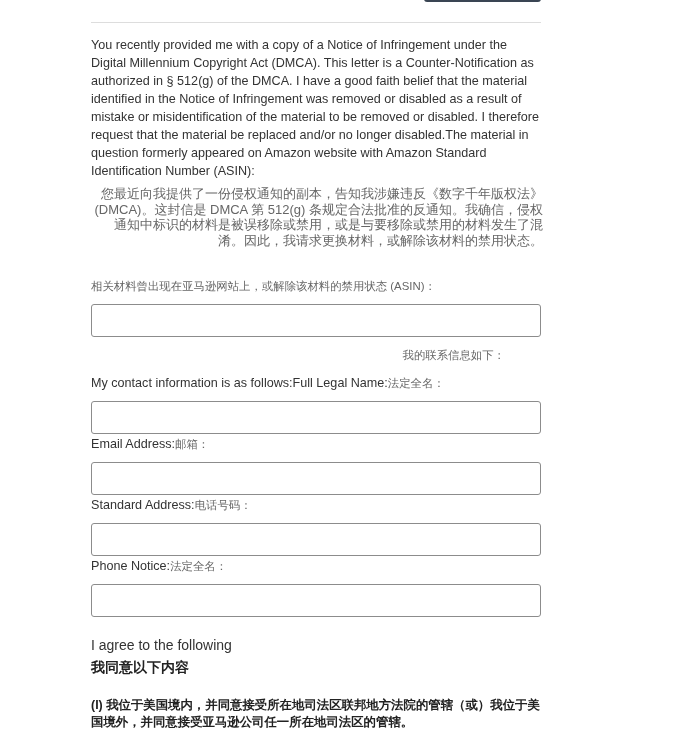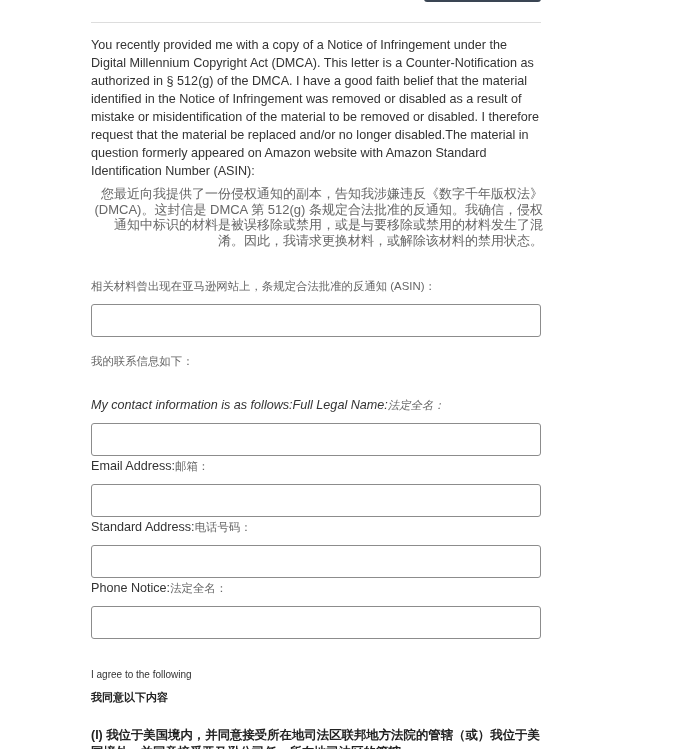--- a/index.html
+++ b/index.html
@@ -33,53 +33,53 @@
       margin-top: 30px; line-height: 16px;
     }
     .field {
       display: block; width: 450px; height: 33px;
       border: 1px solid #8c8c8c; border-radius: 3px;
       background: #ffffff; margin-top: 10px;
       font-family: "Liberation Sans", sans-serif; font-size: 13px;
       padding: 0 8px; color: #333;
     }
     .contact-zh {
-      font-size: 11.4px; color: #666666; text-align: left;
-      margin-top: 16px; padding-right: 38px; line-height: 16px;
+      font-size: 11.4px; color: #666666; text-align: right;
+      margin-top: 10px; padding-right: 38px; line-height: 16px;
     }
     .label {
       font-size: 12.6px; color: #333333; line-height: 16px;
       margin-top: 2px;
     }
     .label .zh { font-size: 11.4px; color: #666666; }
-    .label.first { margin-top: 28px; font-style: italic; }
+    .label.first { margin-top: 12px; }
     .agree-en {
-      font-size: 10px; color: #333333; margin-top: 28px; line-height: 16px;
+      font-size: 14px; color: #333333; margin-top: 20px; line-height: 16px;
     }
     .agree-zh {
-      font-size: 11px; font-weight: bold; color: #222222;
+      font-size: 14px; font-weight: bold; color: #222222;
       margin-top: 6px; line-height: 16px;
     }
     .clause {
       font-size: 12.4px; font-weight: bold; color: #222222;
       margin-top: 22px; line-height: 17px;
     }
   </style>
 </head>
 <body>
 
 <div class="page">
   <div class="top-button"></div>
   <div class="divider"></div>
 
   <div class="content">
     <p class="en-para">You recently provided me with a copy of a Notice of Infringement under the Digital Millennium Copyright Act (DMCA). This letter is a Counter-Notification as authorized in § 512(g) of the DMCA. I have a good faith belief that the material identified in the Notice of Infringement was removed or disabled as a result of mistake or misidentification of the material to be removed or disabled. I therefore request that the material be replaced and/or no longer disabled.The material in question formerly appeared on Amazon website with Amazon Standard Identification Number (ASIN):</p>
     <p class="zh-para">您最近向我提供了一份侵权通知的副本，告知我涉嫌违反《数字千年版权法》(DMCA)。这封信是 DMCA 第 512(g) 条规定合法批准的反通知。我确信，侵权通知中标识的材料是被误移除或禁用，或是与要移除或禁用的材料发生了混淆。因此，我请求更换材料，或解除该材料的禁用状态。</p>
 
-    <div class="asin-label">相关材料曾出现在亚马逊网站上，条规定合法批准的反通知 (ASIN)：</div>
+    <div class="asin-label">相关材料曾出现在亚马逊网站上，或解除该材料的禁用状态 (ASIN)：</div>
     <input class="field" type="text" value="" style="">
 
     <div class="contact-zh">我的联系信息如下：</div>
 
     <div class="label first"><span>My contact information is as follows:Full Legal Name:</span><span class="zh">法定全名：</span></div>
     <input class="field" type="text" value="" style="">
 
     <div class="label"><span>Email Address:</span><span class="zh">邮箱：</span></div>
     <input class="field" type="text" value="" style="">
 

